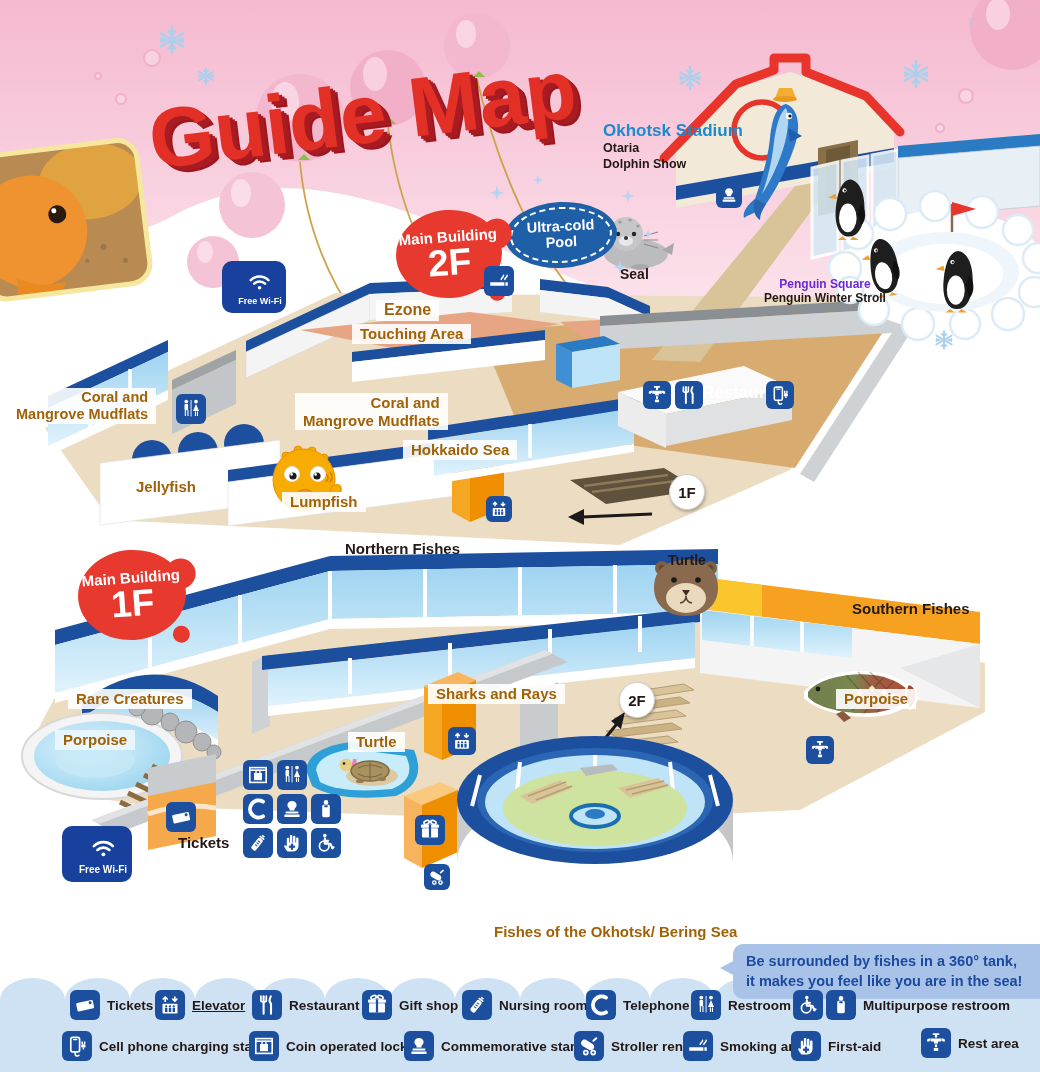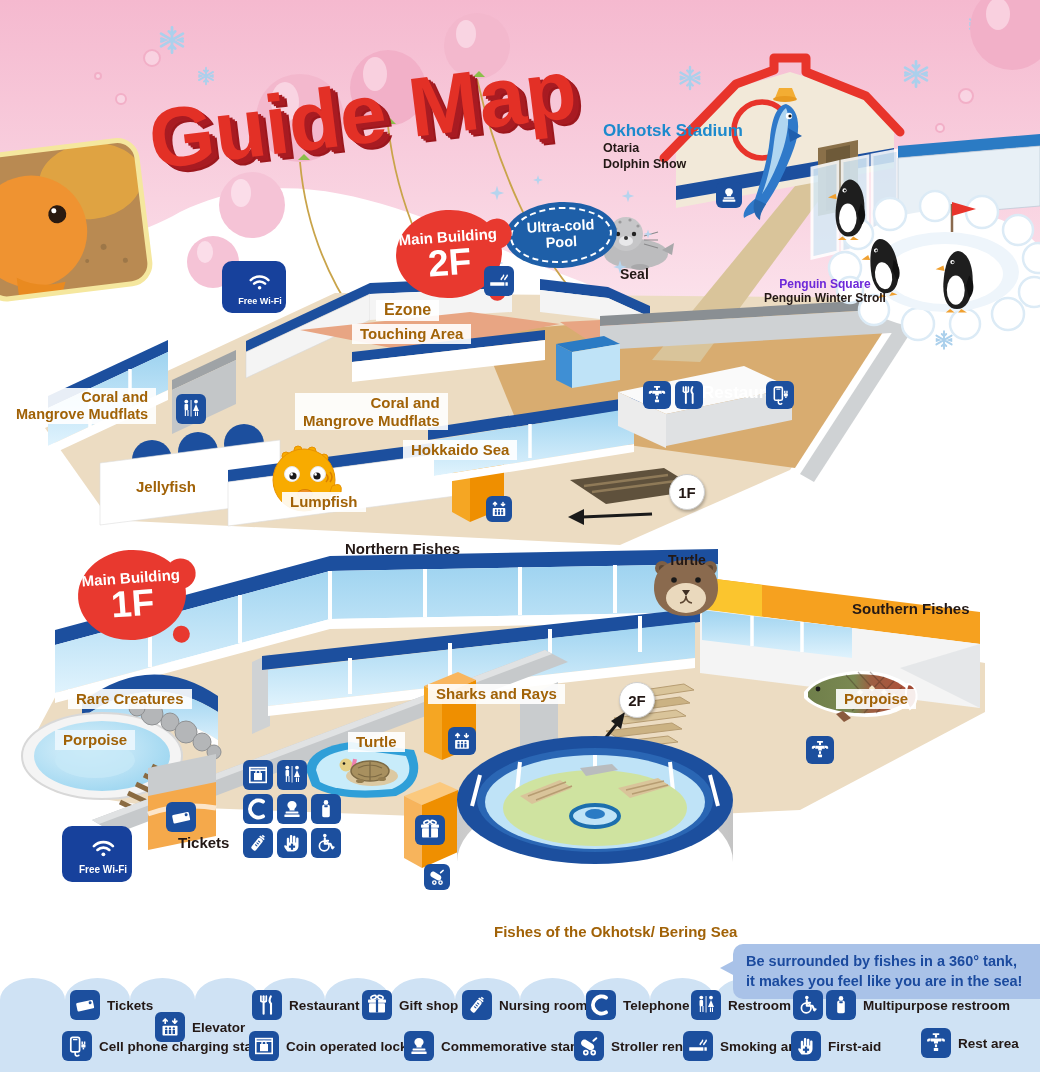--- a/index.html
+++ b/index.html
@@ -754,21 +754,21 @@
   <span class="picon">
       <svg viewBox="0 0 24 24">
         <g transform="rotate(-12 12 12)">
           <rect x="3.5" y="8.5" width="17" height="8.5" rx="1.2" fill="#fff"></rect>
           <circle cx="17.5" cy="10.8" r="1.5" fill="#1c4f9e"></circle>
         </g>
       </svg>
     </span>
     <span>Tickets</span>
 </div>
-<div class="legend-item" style="left:155px;top:1012px;">
+<div class="legend-item" style="left:155px;top:990px;text-decoration:underline;">
   <span class="picon">
       <svg viewBox="0 0 24 24">
         <path d="M7.2 8.2V4M7.2 4L5.2 6M7.2 4l2 2" stroke="#fff" stroke-width="1.7" fill="none" stroke-linecap="round"></path>
         <path d="M16.8 4v4.2m0 0l-2-2m2 2l2-2" stroke="#fff" stroke-width="1.7" fill="none" stroke-linecap="round"></path>
         <rect x="4.5" y="10.8" width="15" height="9.7" rx="0.8" fill="#fff"></rect>
         <g fill="#1c4f9e">
           <circle cx="8.2" cy="13.4" r="1.15"></circle>
           <circle cx="12" cy="13.4" r="1.15"></circle>
           <circle cx="15.8" cy="13.4" r="1.15"></circle>
           <path d="M7 15h2.4v4H7zM10.8 15h2.4v4h-2.4zM14.6 15H17v4h-2.4z"></path>

